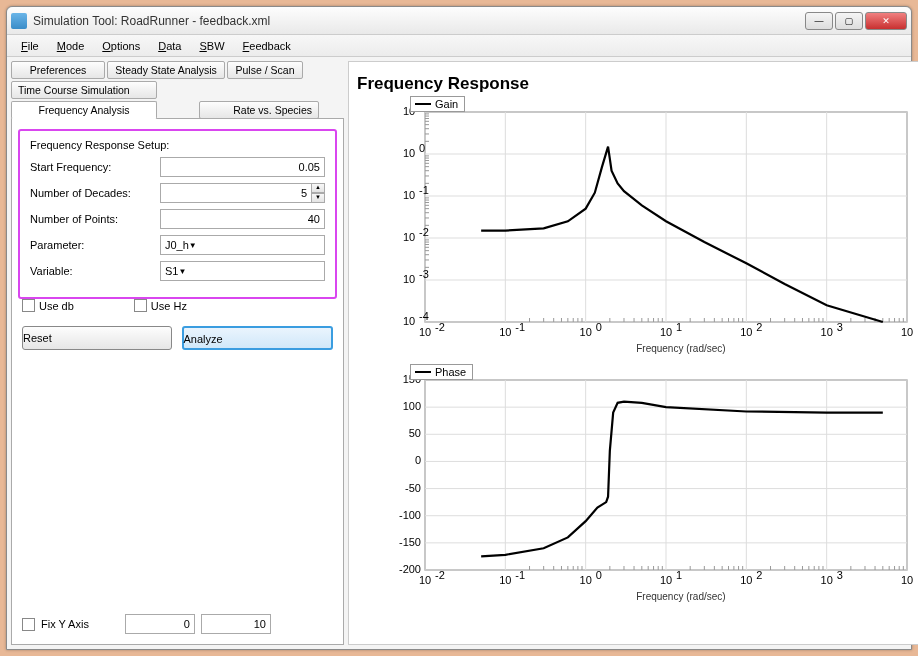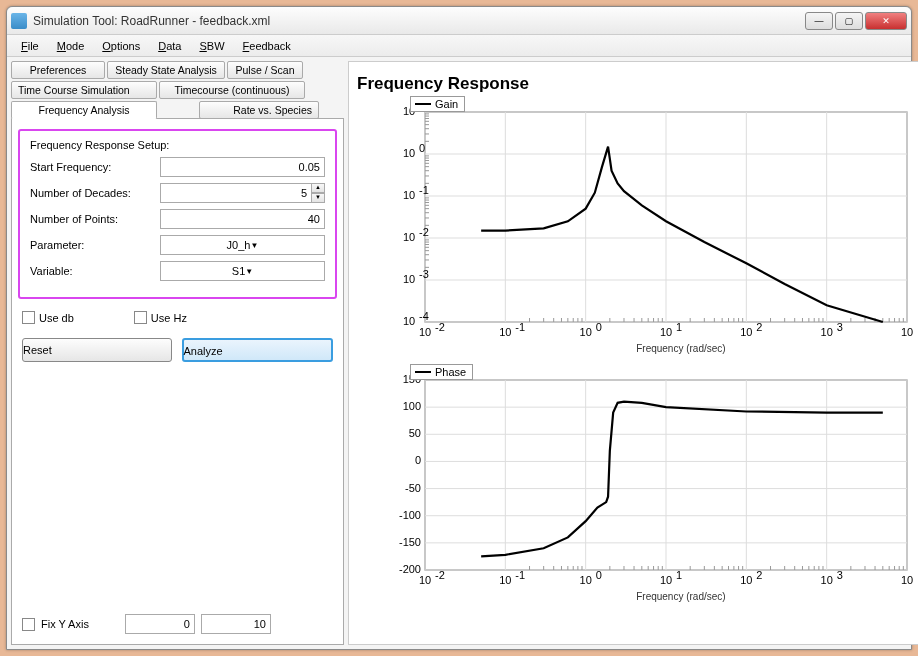--- a/index.html
+++ b/index.html
@@ -17,25 +17,25 @@
 .content{flex:1;display:flex;padding:4px;gap:4px;background:#f4f4f4}
 .leftpanel{width:344px;display:flex;flex-direction:column}
 .tabrow{display:flex;gap:2px;flex-wrap:wrap}
 .tabbtn{background:linear-gradient(#fdfdfd,#e6e6e6);border:1px solid #aaa;border-radius:2px;padding:2px 6px;cursor:pointer;font-size:10.5px}
 .tabbtn.active{background:#fff;border-bottom:1px solid #fff;position:relative;z-index:2}
 .tabpanel{background:#fff;border:1px solid #aaa;flex:1;margin-top:-1px;padding:6px;display:flex;flex-direction:column}
 .fieldset{border:2px solid #d946ef;border-radius:3px;padding:8px 10px 10px;margin-top:4px}
 .fieldrow{display:flex;align-items:center;margin:6px 0}
 .fieldlabel{width:130px}
 .fieldinput{flex:1;border:1px solid #aaa;padding:2px 4px;text-align:right;height:20px;background:#fff}
-.combo{flex:1;border:1px solid #aaa;height:20px;display:flex;align-items:center;padding:5px 4px;background:#fff;justify-content:center;cursor:pointer}
+.combo{flex:1;border:1px solid #aaa;height:20px;display:flex;align-items:center;padding:5px 4px;background:#fff;justify-content:flex-start;cursor:pointer}
 .combo-arrow{font-size:8px}
 .spinner{display:flex;flex-direction:column;margin-left:-1px}
 .spinbtn{width:14px;height:10px;border:1px solid #aaa;background:linear-gradient(#f8f8f8,#e4e4e4);font-size:6px;text-align:center;line-height:7px;cursor:pointer}
-.checkrow{display:flex;gap:60px;margin:12px 4px 10px}
+.checkrow{display:flex;gap:60px;margin:0 4px 10px}
 .checkitem{display:flex;align-items:center;gap:4px}
 .checkbox{width:13px;height:13px;border:1px solid #888;background:#fff;cursor:pointer}
 .btnrow{display:flex;gap:10px;margin:4px 4px}
 .btn{flex:1;height:24px;border:1px solid #888;border-radius:3px;background:linear-gradient(#fdfdfd,#e6e6e6);cursor:pointer;text-align:left;line-height:22px}
 .btn.primary{border:2px solid #3a9de0;background:linear-gradient(#eaf4fd,#d0e8f9)}
 .spacer{flex:1}
 .bottomrow{display:flex;align-items:center;gap:6px;padding:4px}
 .rightpanel{flex:1;background:#fff;border:1px solid #ccc;padding:8px;position:relative}
 .charttitle{text-align:left;font-size:17px;font-weight:bold;margin:4px 0 8px}
 .chart{position:relative;margin:4px 10px 8px 40px}
@@ -67,21 +67,20 @@
  </div>
  <div class="content">
   <div class="leftpanel">
    <div class="tabrow">
     <div class="tabbtn" style="width:94px;text-align:center">Preferences</div>
     <div class="tabbtn" style="width:118px;text-align:center">Steady State Analysis</div>
     <div class="tabbtn" style="width:76px;text-align:center">Pulse / Scan</div>
    </div>
    <div class="tabrow" style="margin-top:2px">
     <div class="tabbtn" style="width:146px;text-align:left">Time Course Simulation</div>
-    <div class="tabbtn" style="width:146px;text-align:center">Timecourse (continuous)</div>
    </div>
    <div class="tabrow" style="margin-top:2px">
     <div class="tabbtn active" style="width:146px;text-align:center">Frequency Analysis</div>
     <div class="tabbtn" style="width:120px;text-align:right;margin-left:40px">Rate vs. Species</div>
    </div>
    <div class="tabpanel">
     <div class="fieldset">
      <div>Frequency Response Setup:</div>
      <div class="fieldrow">
       <div class="fieldlabel">Start Frequency:</div>

